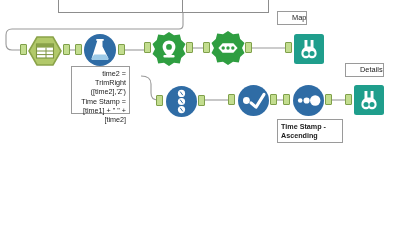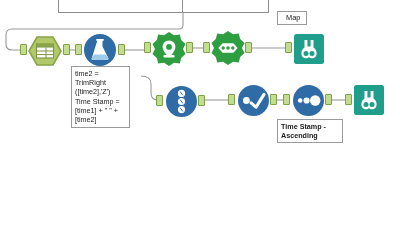--- a/index.html
+++ b/index.html
@@ -56,21 +56,21 @@
     white-space: pre-line;
     font-family: "Liberation Sans", sans-serif;
   }
   .label-box {
     position: absolute;
     background: #ffffff;
     border: 1px solid #9a9a9a;
     color: #1b1b1b;
     font-size: 7.4px;
     line-height: 10px;
-    padding: 1px 8px;
+    padding: 1px 14px;
     box-sizing: border-box;
     text-align: center;
     white-space: pre-line;
     font-family: "Liberation Sans", sans-serif;
   }
   
   .container-rect {
     position: absolute;
     border: 1px solid #8d8d8d;
     box-sizing: border-box;
@@ -165,21 +165,21 @@
       <rect x="0" y="0" width="30" height="30" rx="2.5" fill="#1f9e8c"></rect>
       <path d="M10.5,6 L13.4,6 L13.4,12.6 L16.6,12.6 L16.6,6 L19.5,6 L19.5,13.6
                C21.6,15 22.6,17.1 22.6,19.4 C22.6,22.2 20.6,24.3 18,24.3
                C15.5,24.3 13.6,22.2 13.6,19.4 L16.4,19.4 C16.4,22.2 14.5,24.3 12,24.3
                C9.4,24.3 7.4,22.2 7.4,19.4 C7.4,17.1 8.4,15 10.5,13.6 Z" fill="#ffffff"></path>
       <circle cx="12" cy="19.4" r="2.5" fill="#1f9e8c"></circle>
       <circle cx="18" cy="19.4" r="2.5" fill="#1f9e8c"></circle>
     </svg>
   </div>
 
-  <div class="note" style="left:71px; top:66px; width:59px; height:62px;">time2 =
+  <div class="note" style="left:71px; top:66px; width:59px; height:48px;text-align:right;">time2 =
 TrimRight
 ([time2],'Z')
 Time Stamp =
 [time1] + " " +
 [time2]</div>
 
   <div class="anchor" style="left:156px; top:95px;"></div>
   <div class="node" style="left:164px; top:84px;">
     <svg width="33" height="33" viewBox="0 0 33 33">
       <circle cx="16.5" cy="16.5" r="15.5" fill="#2f6ca5"></circle>
@@ -207,20 +207,21 @@
   <div class="node" style="left:291px; top:83px;">
     <svg width="33" height="33" viewBox="0 0 33 33">
       <circle cx="16.5" cy="16.5" r="15.5" fill="#2f6ca5"></circle>
       <circle cx="8.2" cy="16.5" r="2.3" fill="#ffffff"></circle>
       <circle cx="14.6" cy="16.5" r="3.1" fill="#ffffff"></circle>
       <circle cx="23.2" cy="16.5" r="5.2" fill="#ffffff"></circle>
     </svg>
   </div>
   <div class="anchor" style="left:325px; top:94px;"></div>
 
+  <div class="label-box" style="left:345px; top:63px; width:39px;">Details</div>
 
   <div class="anchor" style="left:345px; top:94px;"></div>
   <div class="node" style="left:352px; top:83px;">
     <svg width="30" height="30" viewBox="0 0 30 30">
       <rect x="0" y="0" width="30" height="30" rx="2.5" fill="#1f9e8c"></rect>
       <path d="M10.5,6 L13.4,6 L13.4,12.6 L16.6,12.6 L16.6,6 L19.5,6 L19.5,13.6
                C21.6,15 22.6,17.1 22.6,19.4 C22.6,22.2 20.6,24.3 18,24.3
                C15.5,24.3 13.6,22.2 13.6,19.4 L16.4,19.4 C16.4,22.2 14.5,24.3 12,24.3
                C9.4,24.3 7.4,22.2 7.4,19.4 C7.4,17.1 8.4,15 10.5,13.6 Z" fill="#ffffff"></path>
       <circle cx="12" cy="19.4" r="2.5" fill="#1f9e8c"></circle>

